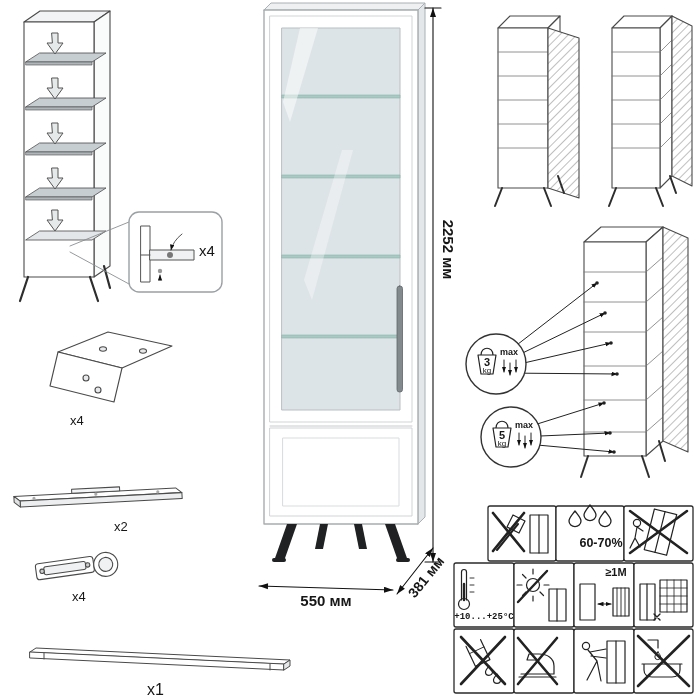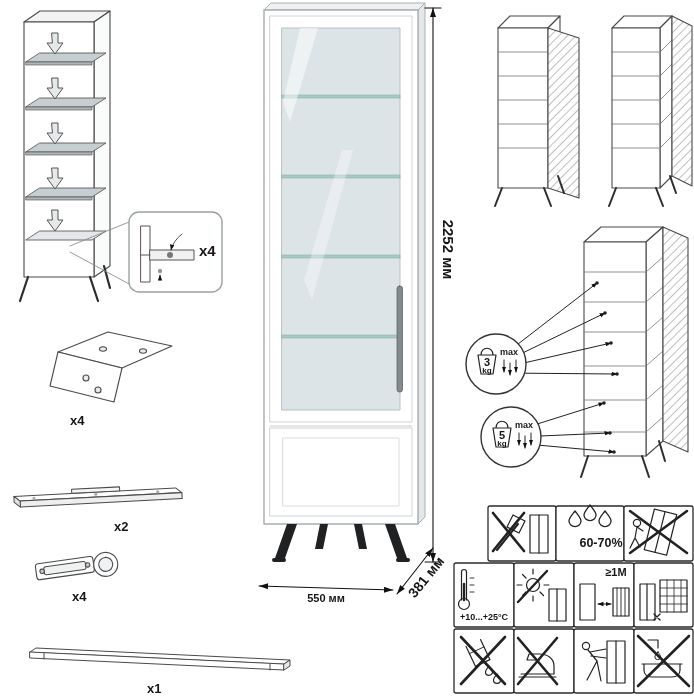--- a/index.html
+++ b/index.html
@@ -1,20 +1,20 @@
 <!DOCTYPE html>
 <html><head>
 <meta charset="utf-8">
 <style>
   * { margin:0; padding:0; box-sizing:border-box; }
   html,body { background:#ffffff; }
   body { font-family:"Liberation Sans", sans-serif; }
   .canvas { position:relative; width:694px; height:700px; background:#fff; overflow:hidden; }
   .canvas > svg { position:absolute; left:0; top:0; }
-  .lbl { position:absolute; color:#161616; white-space:nowrap; line-height:1;font-weight:bold; }
+  .lbl { position:absolute; color:#161616; white-space:nowrap; line-height:1; }
   .c { text-align:center; }
   .b { font-weight:700; }
 </style>
 </head>
 <body>
 
 <div class="canvas">
 
 <svg width="694" height="700" viewBox="0 0 694 700" stroke-linecap="round" stroke-linejoin="round">
   <defs>
@@ -340,30 +340,30 @@
     <path d="M642,664 h40 M644,664 v6 c0,4 3,7 8,7 h20 c5,0 8,-3 8,-7 v-6"></path>
     <line x1="638" y1="636" x2="689" y2="686" stroke-width="2.6"></line>
     <line x1="689" y1="636" x2="638" y2="686" stroke-width="2.6"></line>
   </g>
 </svg>
 
   <span class="lbl" style="left:199px; top:243px; font-size:15px;">x4</span>
   <span class="lbl" style="left:70px; top:414px; font-size:13px;">x4</span>
   <span class="lbl" style="left:114px; top:520px; font-size:13px;">x2</span>
   <span class="lbl" style="left:72px; top:590px; font-size:13px;">x4</span>
-  <span class="lbl" style="left:147px; top:682px; font-size:13px;">x1</span>
+  <span class="lbl" style="left:147px; top:682px; font-size:16px;">x1</span>
 
   <span class="lbl c b" style="left:388px; top:242px; width:120px; font-size:15px; transform:rotate(90deg);">2252 мм</span>
-  <span class="lbl c b" style="left:271px; top:593px; width:110px; font-size:11px;">550 мм</span>
+  <span class="lbl c b" style="left:271px; top:593px; width:110px; font-size:15px;">550 мм</span>
   <span class="lbl c b" style="left:381px; top:570px; width:90px; font-size:14px; transform:rotate(-51deg);">381 мм</span>
 
   <span class="lbl c b" style="left:478px; top:357px; width:18px; font-size:11px;">3</span>
   <span class="lbl c" style="left:478px; top:367px; width:18px; font-size:8px;">kg</span>
   <span class="lbl b" style="left:500px; top:348px; font-size:9px;">max</span>
   <span class="lbl c b" style="left:493px; top:430px; width:18px; font-size:11px;">5</span>
   <span class="lbl c" style="left:493px; top:440px; width:18px; font-size:8px;">kg</span>
   <span class="lbl b" style="left:515px; top:421px; font-size:9px;">max</span>
 
   <span class="lbl c b" style="left:556px; top:537px; width:90px; font-size:12.5px;">60-70%</span>
-  <span class="lbl c b" style="left:454px; top:613px; width:60px; font-size:9px;">+10...+25°C</span>
+  <span class="lbl c b" style="left:454px; top:613px; width:60px; font-size:9px;font-family:Liberation Mono, monospace;">+10...+25°C</span>
   <span class="lbl c b" style="left:574px; top:567px; width:84px; font-size:11px;">≥1M</span>
 
 </div>
 
 </body></html>

